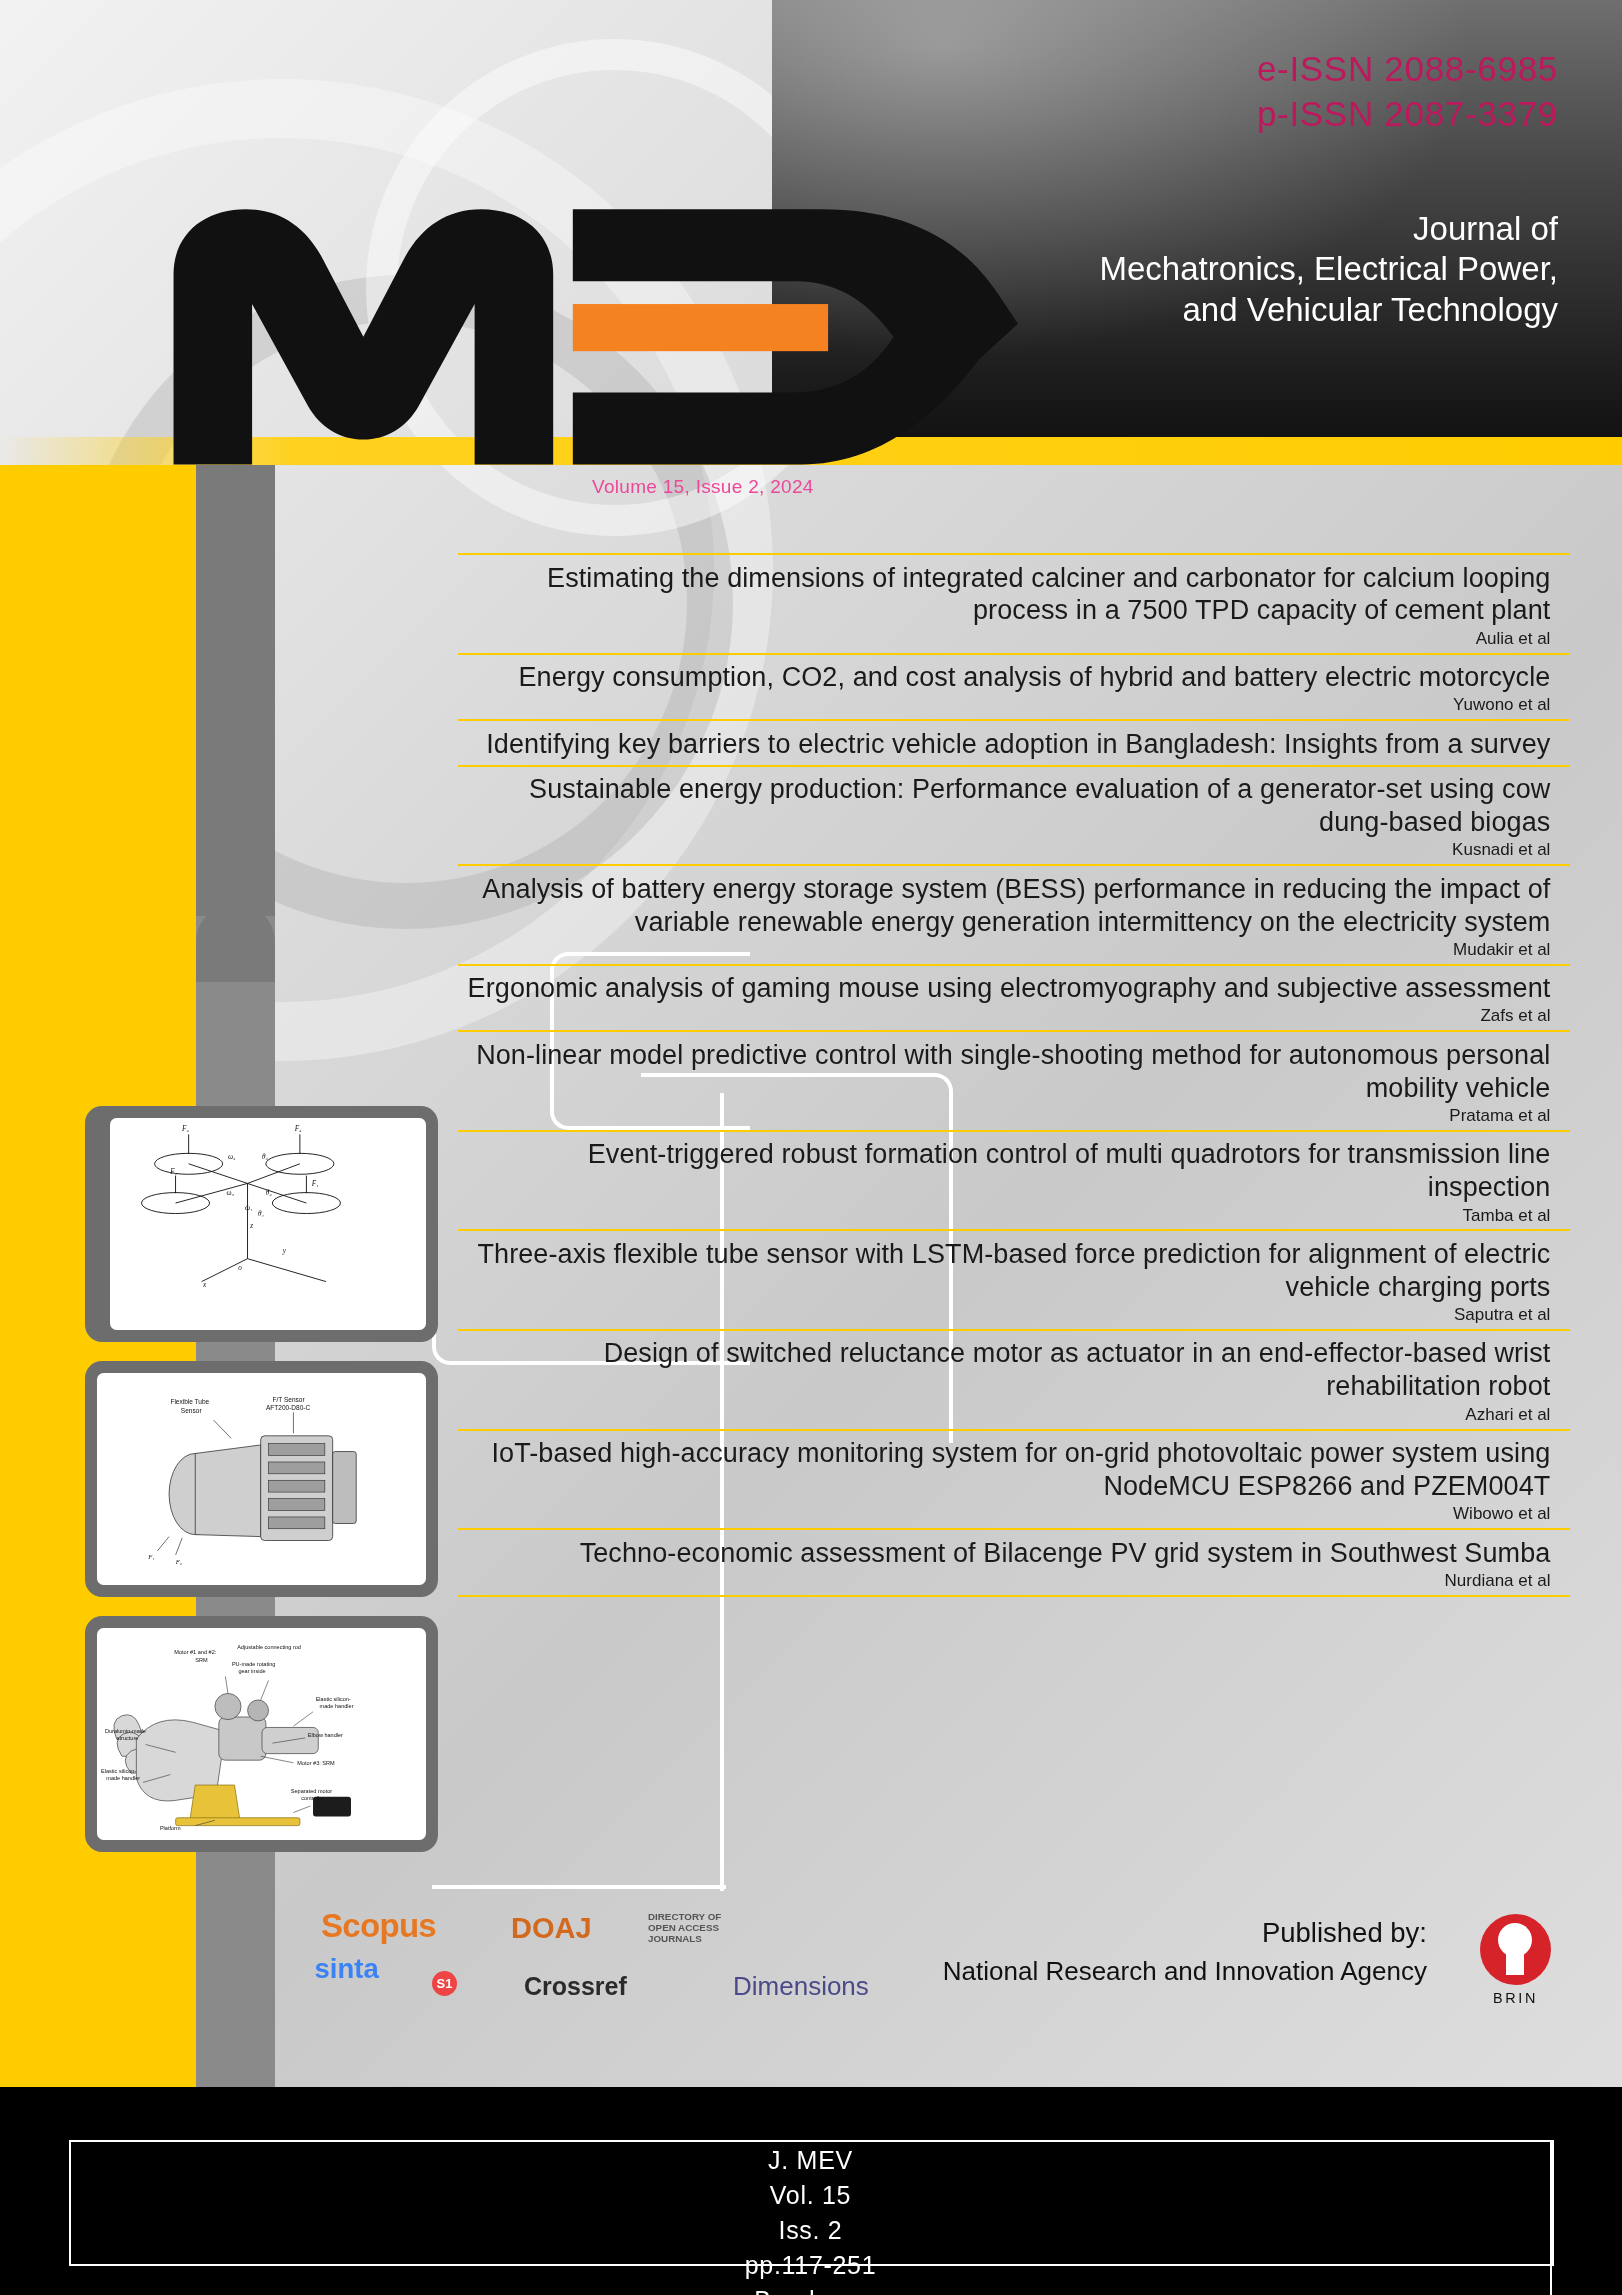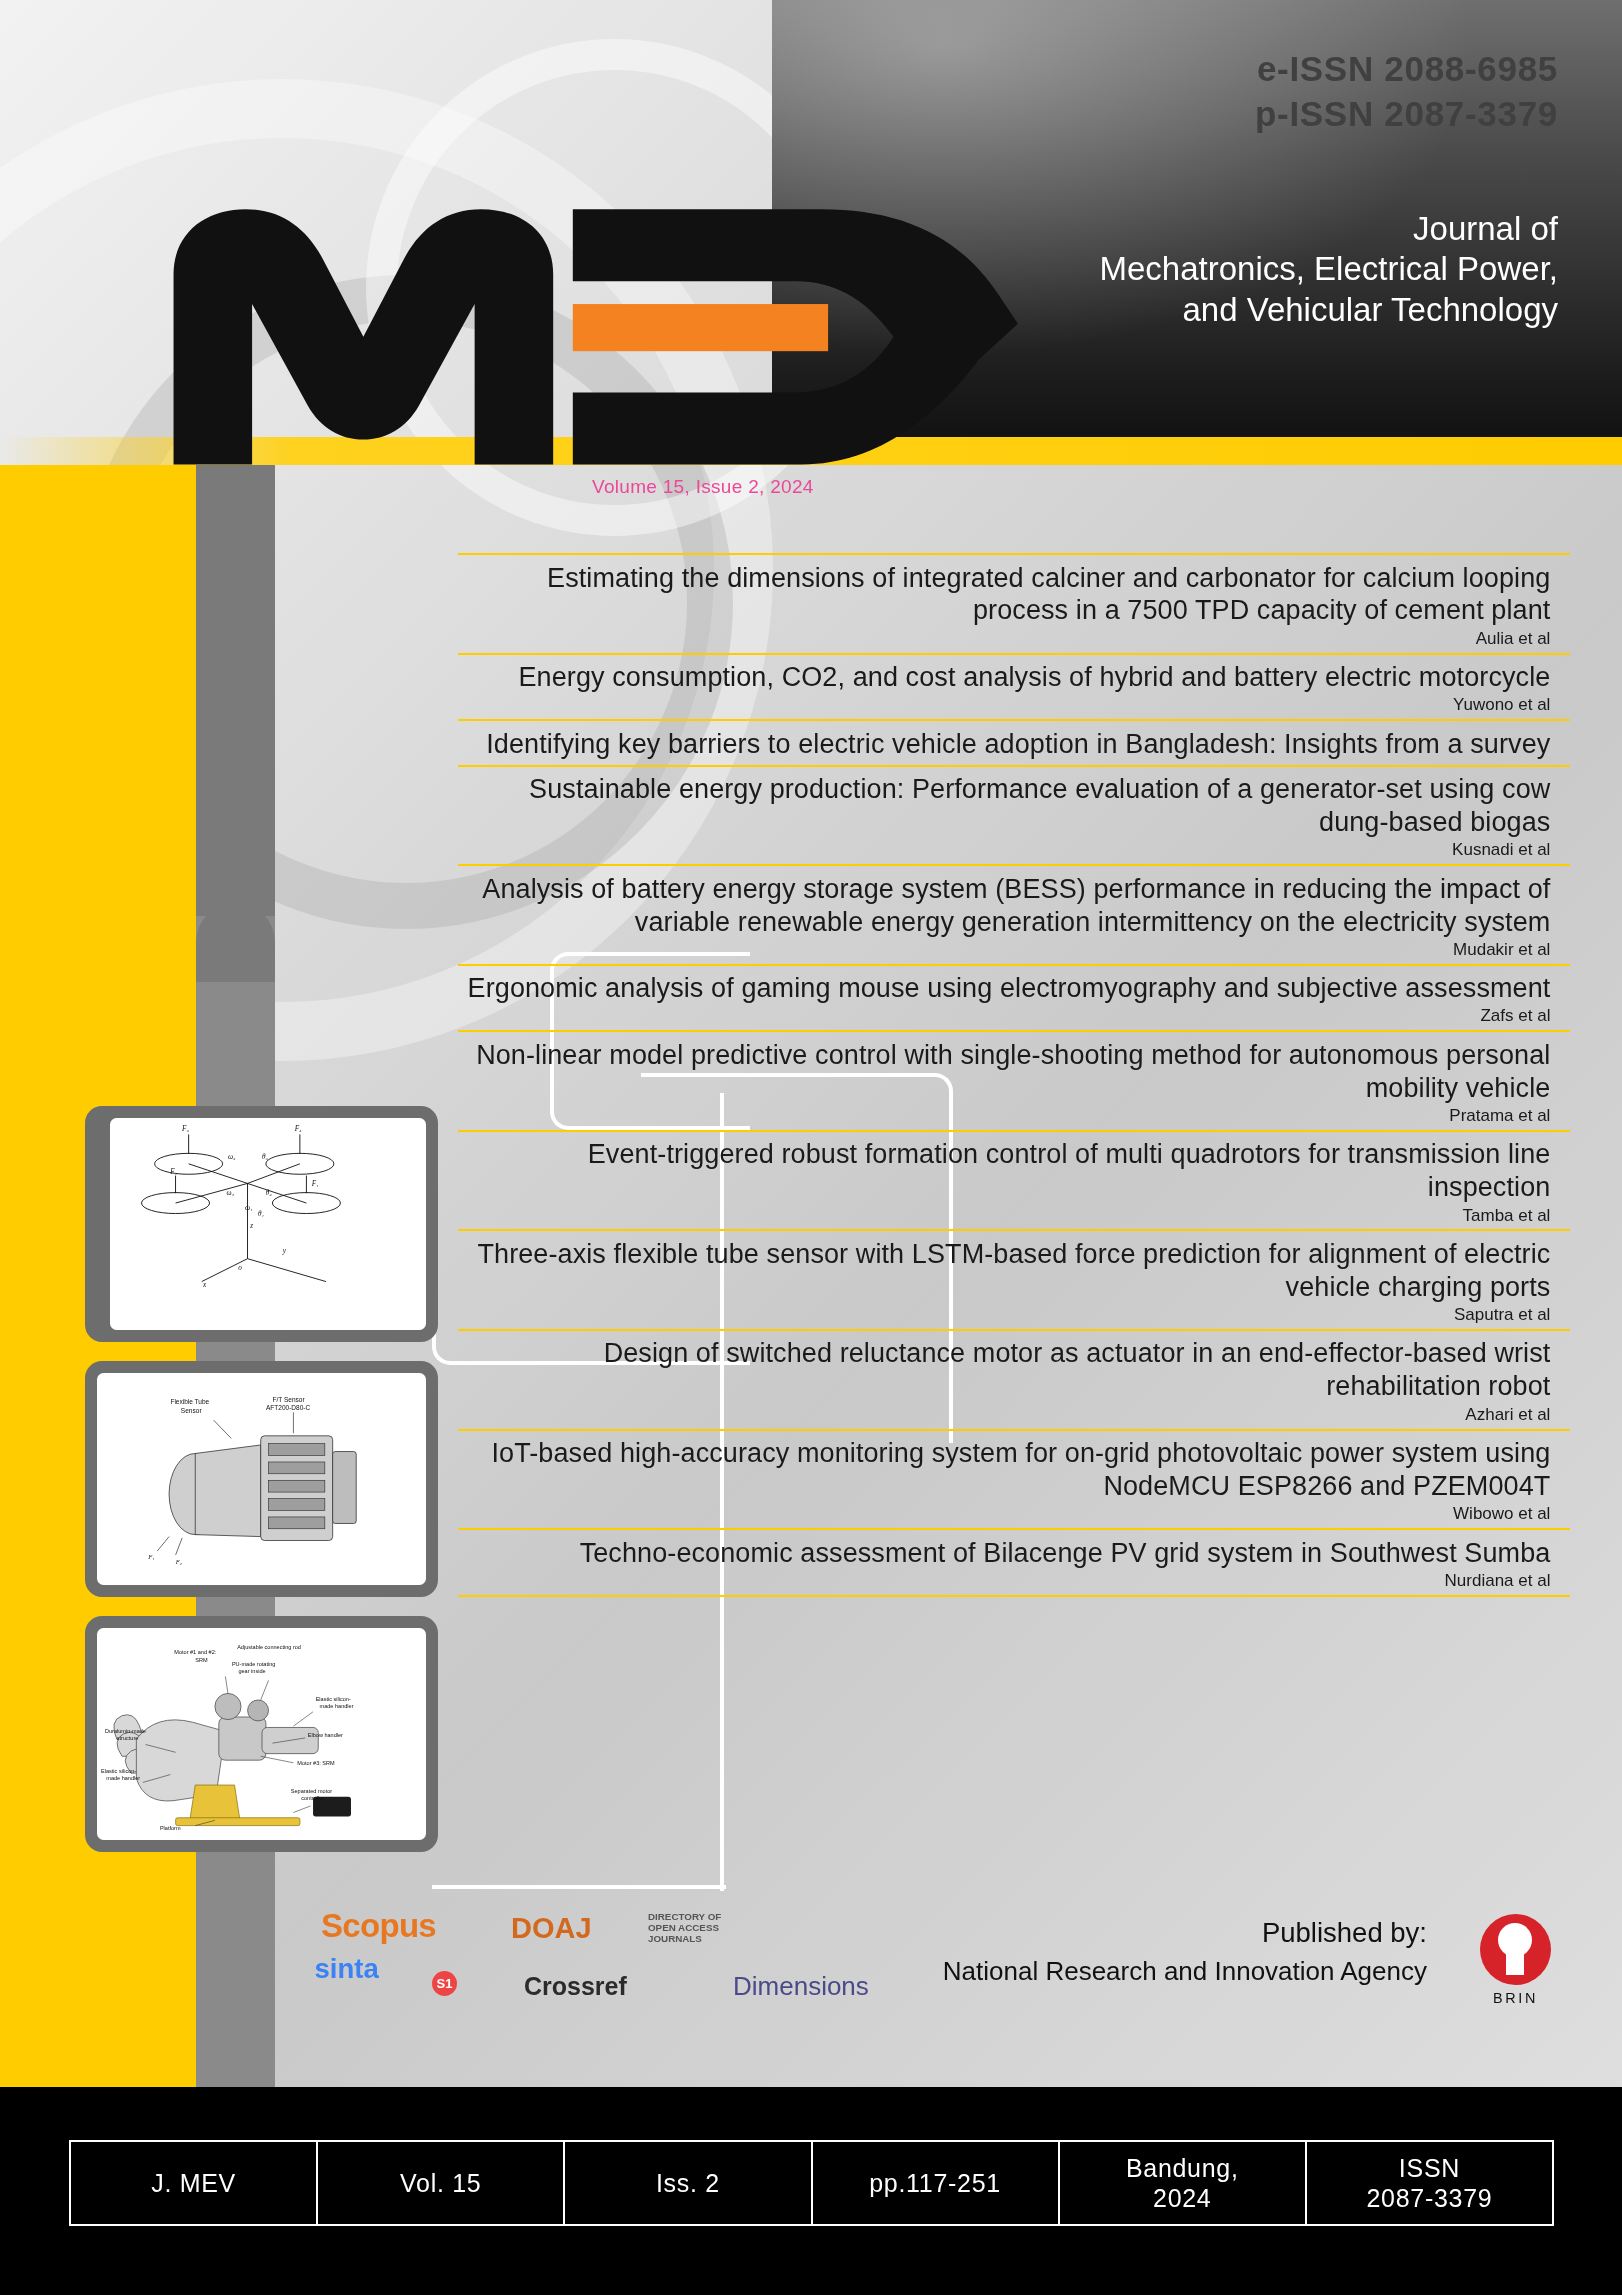--- a/index.html
+++ b/index.html
@@ -82,25 +82,25 @@
     left: 0; top: 2087px;
     width: 1623px; height: 208px;
     background: #000000;
   }
 
   
   .issn {
     position: absolute;
     right: 65px; top: 47px;
     text-align: right;
-    color: #404040;
+    color: #be185d;
     font-size: 35px;
     letter-spacing: 0.7px;
     line-height: 1.28;
-    font-weight: 700;
+    font-weight: 400;
   }
   .journal-title {
     position: absolute;
     right: 65px; top: 209px;
     text-align: right;
     color: #ffffff;
     line-height: 1.22;
   }
   .journal-title .l1 { font-size: 33px; }
   .journal-title .l2 { font-size: 33px; }
@@ -246,24 +246,25 @@
     position: absolute; left: 26px; top: 39px;
     width: 18.3px; height: 22px;
     background: #fff;
   }
   .brin .txt { font-size: 14.4px; letter-spacing: 2.6px; color: #111; margin-top: 5.2px; }
 
   
   .footer-row {
     position: absolute;
     left: 69px; top: 2140px;
-    width: 1485px; height: 86px;
+    width: 1485px; height: 126px;
     display: flex;
     border: 2.6px solid #ffffff;
     box-sizing: border-box;
+    flex-direction: column;
   }
   .fcell {
     flex: 1;
     border-right: 2.6px solid #ffffff;
     color: #ffffff;
     display: flex;
     align-items: center;
     justify-content: center;
     text-align: center;
     font-size: 25px;

